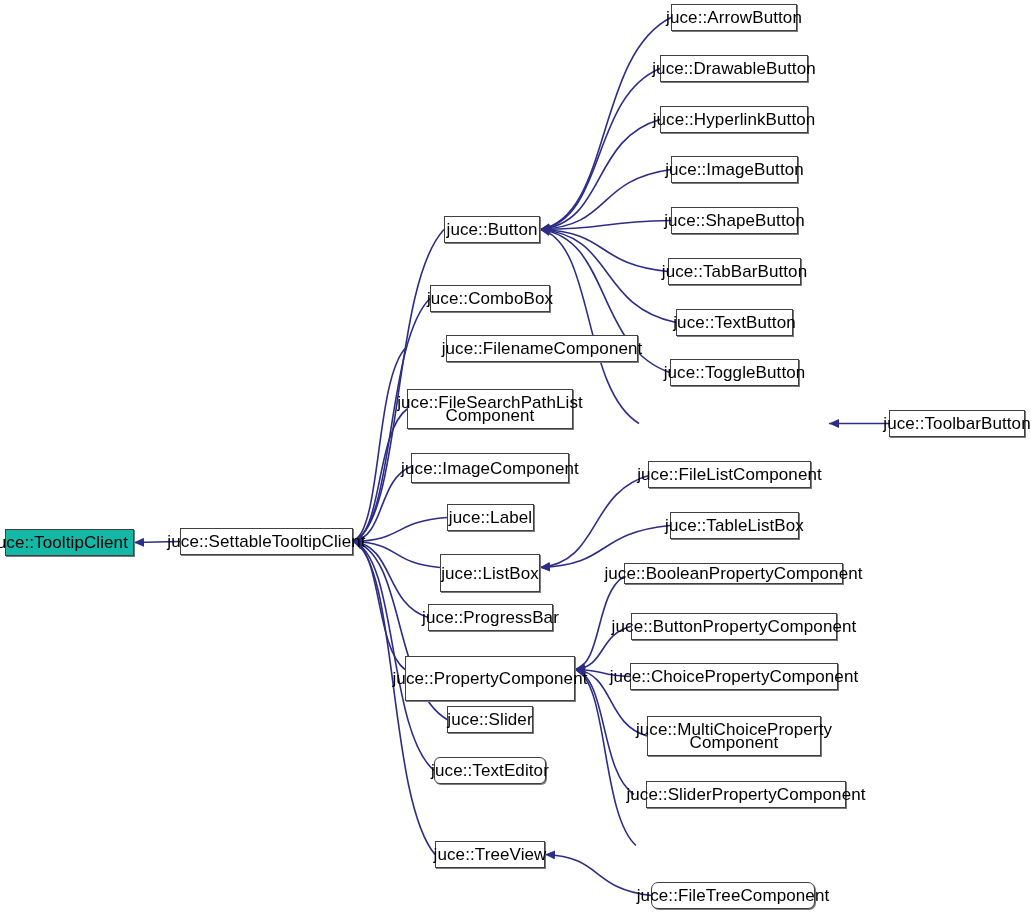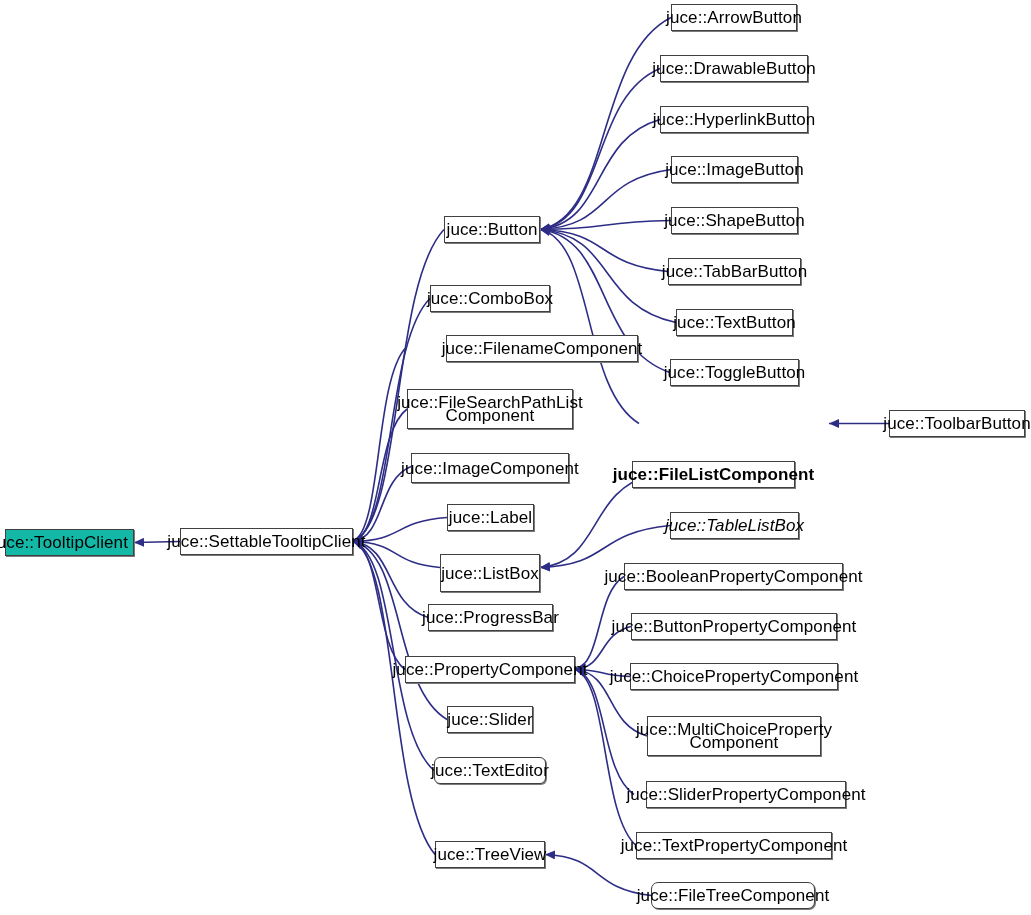--- a/index.html
+++ b/index.html
@@ -99,36 +99,35 @@
     <div class="node" style="left: 180px; top: 528px; width: 173px; height: 27px;"><span>juce::SettableTooltipClient</span></div>
     <div class="node" style="left: 444px; top: 216px; width: 96px; height: 27px; text-align: center;"><span>juce::Button</span></div>
     <div class="node" style="left: 430px; top: 285px; width: 120px; height: 27px;"><span>juce::ComboBox</span></div>
     <div class="node" style="left: 405px; top: 335px; width: 192px; height: 27px; margin-left: 41px;"><span>juce::FilenameComponent</span></div>
     <div class="node" style="left: 407px; top: 389px; width: 166px; height: 40px;"><span>juce::FileSearchPathList
 Component</span></div>
     <div class="node" style="left: 411px; top: 453px; width: 158px; height: 30px;"><span>juce::ImageComponent</span></div>
     <div class="node" style="left: 447px; top: 504px; width: 87px; height: 27px;"><span>juce::Label</span></div>
     <div class="node" style="left: 440px; top: 554px; width: 100px; height: 38px;"><span>juce::ListBox</span></div>
     <div class="node" style="left: 428px; top: 604px; width: 125px; height: 27px;"><span>juce::ProgressBar</span></div>
-    <div class="node" style="left: 405px; top: 656px; width: 170px; height: 27px;"><span>juce::PropertyComponent</span></div>
+    <div class="node" style="left: 405px; top: 656px; width: 170px; height: 45px;"><span>juce::PropertyComponent</span></div>
     <div class="node" style="left: 447px; top: 706px; width: 86px; height: 27px;"><span>juce::Slider</span></div>
     <div class="node" style="left: 434px; top: 757px; width: 112px; height: 27px; border-radius: 6px;"><span>juce::TextEditor</span></div>
     <div class="node" style="left: 435px; top: 841px; width: 110px; height: 27px;"><span>juce::TreeView</span></div>
     <div class="node" style="left: 671px; top: 4px; width: 126px; height: 27px;"><span>juce::ArrowButton</span></div>
     <div class="node" style="left: 660px; top: 55px; width: 148px; height: 27px;"><span>juce::DrawableButton</span></div>
     <div class="node" style="left: 660px; top: 106px; width: 148px; height: 27px;"><span>juce::HyperlinkButton</span></div>
     <div class="node" style="left: 671px; top: 156px; width: 127px; height: 27px;"><span>juce::ImageButton</span></div>
     <div class="node" style="left: 671px; top: 207px; width: 127px; height: 27px;"><span>juce::ShapeButton</span></div>
     <div class="node" style="left: 668px; top: 258px; width: 133px; height: 27px;"><span>juce::TabBarButton</span></div>
     <div class="node" style="left: 676px; top: 309px; width: 117px; height: 27px;"><span>juce::TextButton</span></div>
     <div class="node" style="left: 670px; top: 359px; width: 129px; height: 27px;"><span>juce::ToggleButton</span></div>
     <div class="node" style="left: 889px; top: 410px; width: 136px; height: 27px;"><span>juce::ToolbarButton</span></div>
-    <div class="node" style="left: 632px; top: 461px; width: 163px; height: 27px; font-weight: bold;"><span>juce::FileListComponent</span></div>
-    <div class="node" style="left: 670px; top: 512px; width: 129px; height: 27px; font-style: italic;"><span>juce::TableListBox</span></div>
-    <div class="node" style="left: 624px; top: 563px; width: 219px; height: 27px;"><span>juce::BooleanPropertyComponent</span></div>
+    <div class="node" style="left: 648px; top: 461px; width: 163px; height: 27px;"><span>juce::FileListComponent</span></div>
+    <div class="node" style="left: 670px; top: 512px; width: 129px; height: 27px;"><span>juce::TableListBox</span></div>
+    <div class="node" style="left: 624px; top: 563px; width: 219px; height: 21px;"><span>juce::BooleanPropertyComponent</span></div>
     <div class="node" style="left: 631px; top: 613px; width: 206px; height: 27px;"><span>juce::ButtonPropertyComponent</span></div>
     <div class="node" style="left: 630px; top: 663px; width: 208px; height: 27px;"><span>juce::ChoicePropertyComponent</span></div>
     <div class="node" style="left: 647px; top: 716px; width: 174px; height: 40px;"><span>juce::MultiChoiceProperty
 Component</span></div>
     <div class="node" style="left: 646px; top: 781px; width: 200px; height: 27px;"><span>juce::SliderPropertyComponent</span></div>
-    <div class="node" style="left: 636px; top: 832px; width: 196px; height: 27px;"><span>juce::TextPropertyComponent</span></div>
     <div class="node" style="left: 651px; top: 882px; width: 164px; height: 27px; border-radius: 7px;"><span>juce::FileTreeComponent</span></div>
   </div>
 
 </body></html>

